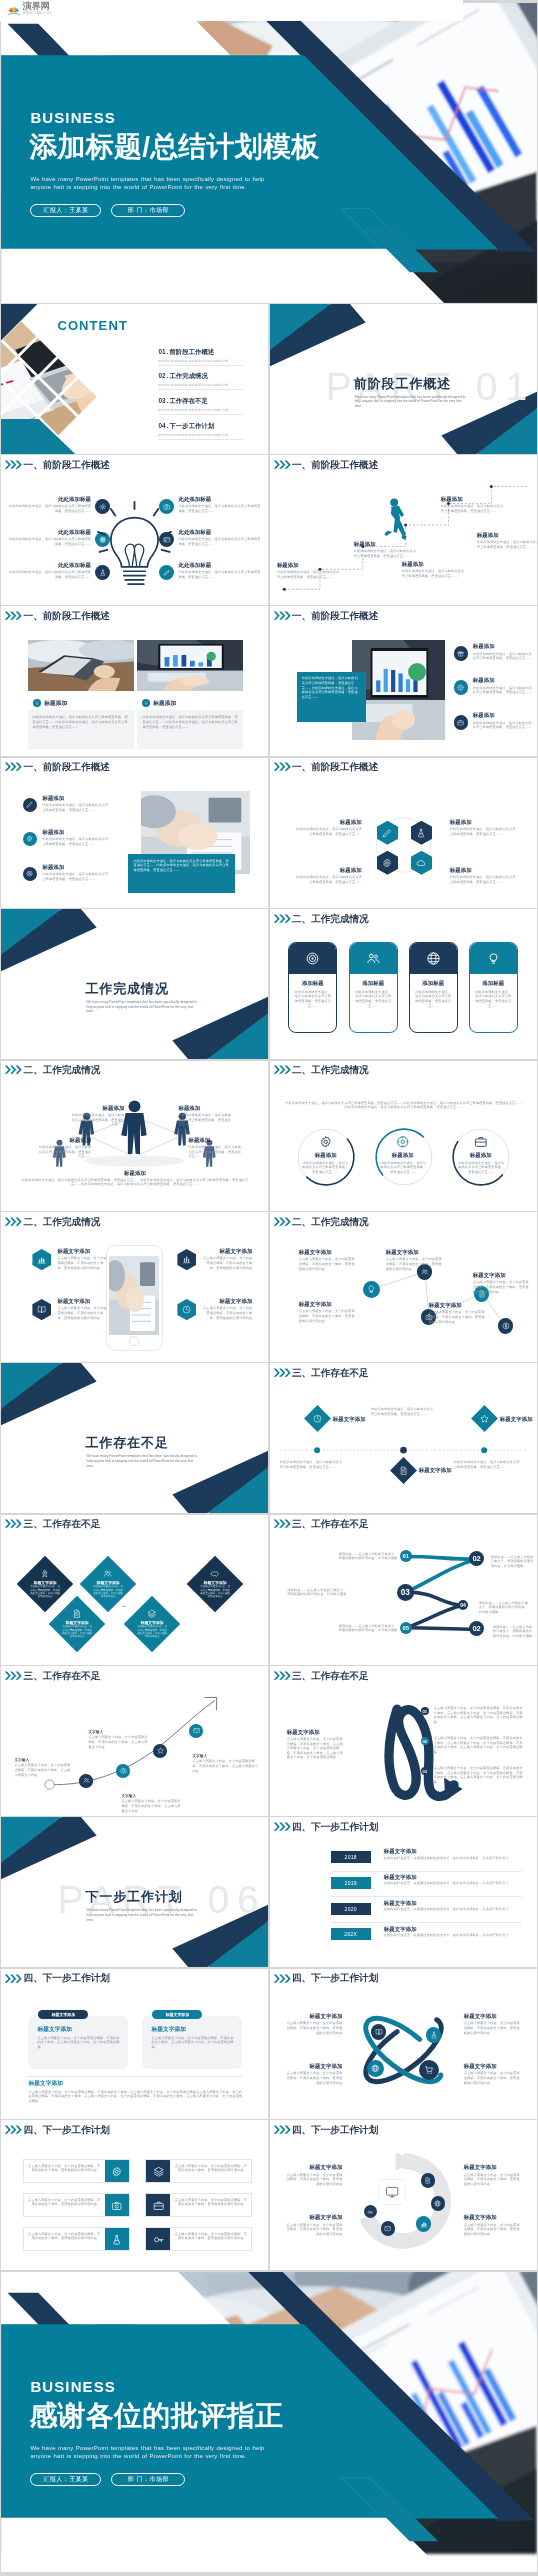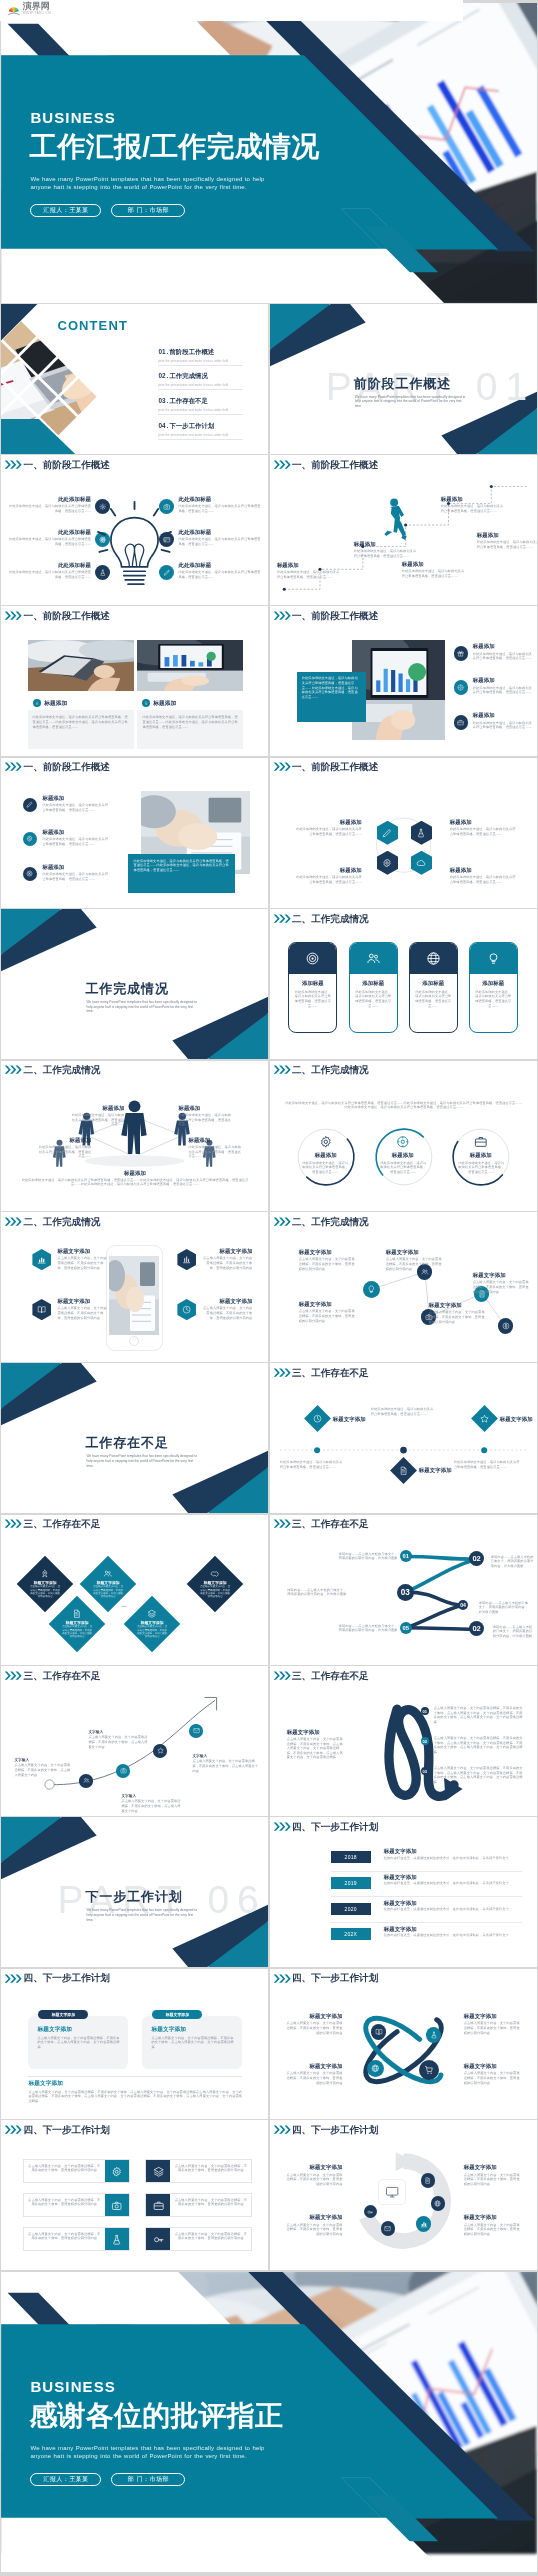--- a/index.html
+++ b/index.html
@@ -148,21 +148,21 @@
     <svg class="photo" width="536" height="300" viewBox="0 0 750 420">
       <path d="M0 0 L248 0 L321 73 L0 73 Z" fill="#fff"></path>
       <path d="M9 29 L52 29 L118 97 L75 97 Z" fill="#1C3A5A"></path>
       <path d="M340 -6 L388 -6 L747 348 L693 348 Z" fill="#1b3757"></path>
       <path d="M0 73 L424 73 L696 345 L0 345 Z" fill="#047E9B"></path>
       <path d="M476 288 L516 288 L586 358 L546 358 Z" fill="none" stroke="#2f8ea8" stroke-width="1.1"></path>
       <path d="M0 344 L544 344 L620 420 L0 420 Z" fill="#fff"></path>
       <path d="M508 313 L548 313 L612 377 L572 377 Z" fill="#0b7f9c"></path>
     </svg>
     <div class="eyebrow" style="left:29px;top:107px;font-size:15px;line-height:15px;">BUSINESS</div>
-    <div class="htitle" style="left:28px;top:129px;font-size:28px;line-height:30px;letter-spacing:0.2px;">工作汇报/工作完成情况</div>
+    <div class="htitle" style="left:28px;top:129px;font-size:28px;line-height:30px;letter-spacing:0.2px;">添加标题/总结计划模板</div>
     <div class="hdesc" style="left:29px;top:173px;">We have many PowerPoint  templates that has been specifically designed  to help</div>
     <div class="hdesc" style="left:29px;top:181px;">anyone hatt is stepping into  the world of PowerPoint  for the very first time.</div>
     <div class="htag" style="left:29px;top:201px;width:71px;height:13.6px;">汇报人：王某某</div>
     <div class="htag" style="left:110px;top:201px;width:74px;height:13.6px;">部  门：市场部</div>
   </div>
   <div class="grid">
 <div class="row">
     <div class="sl">
           <svg width="267" height="150" viewBox="0 0 374 210" style="position:absolute;left:0;top:0">
             <defs>

